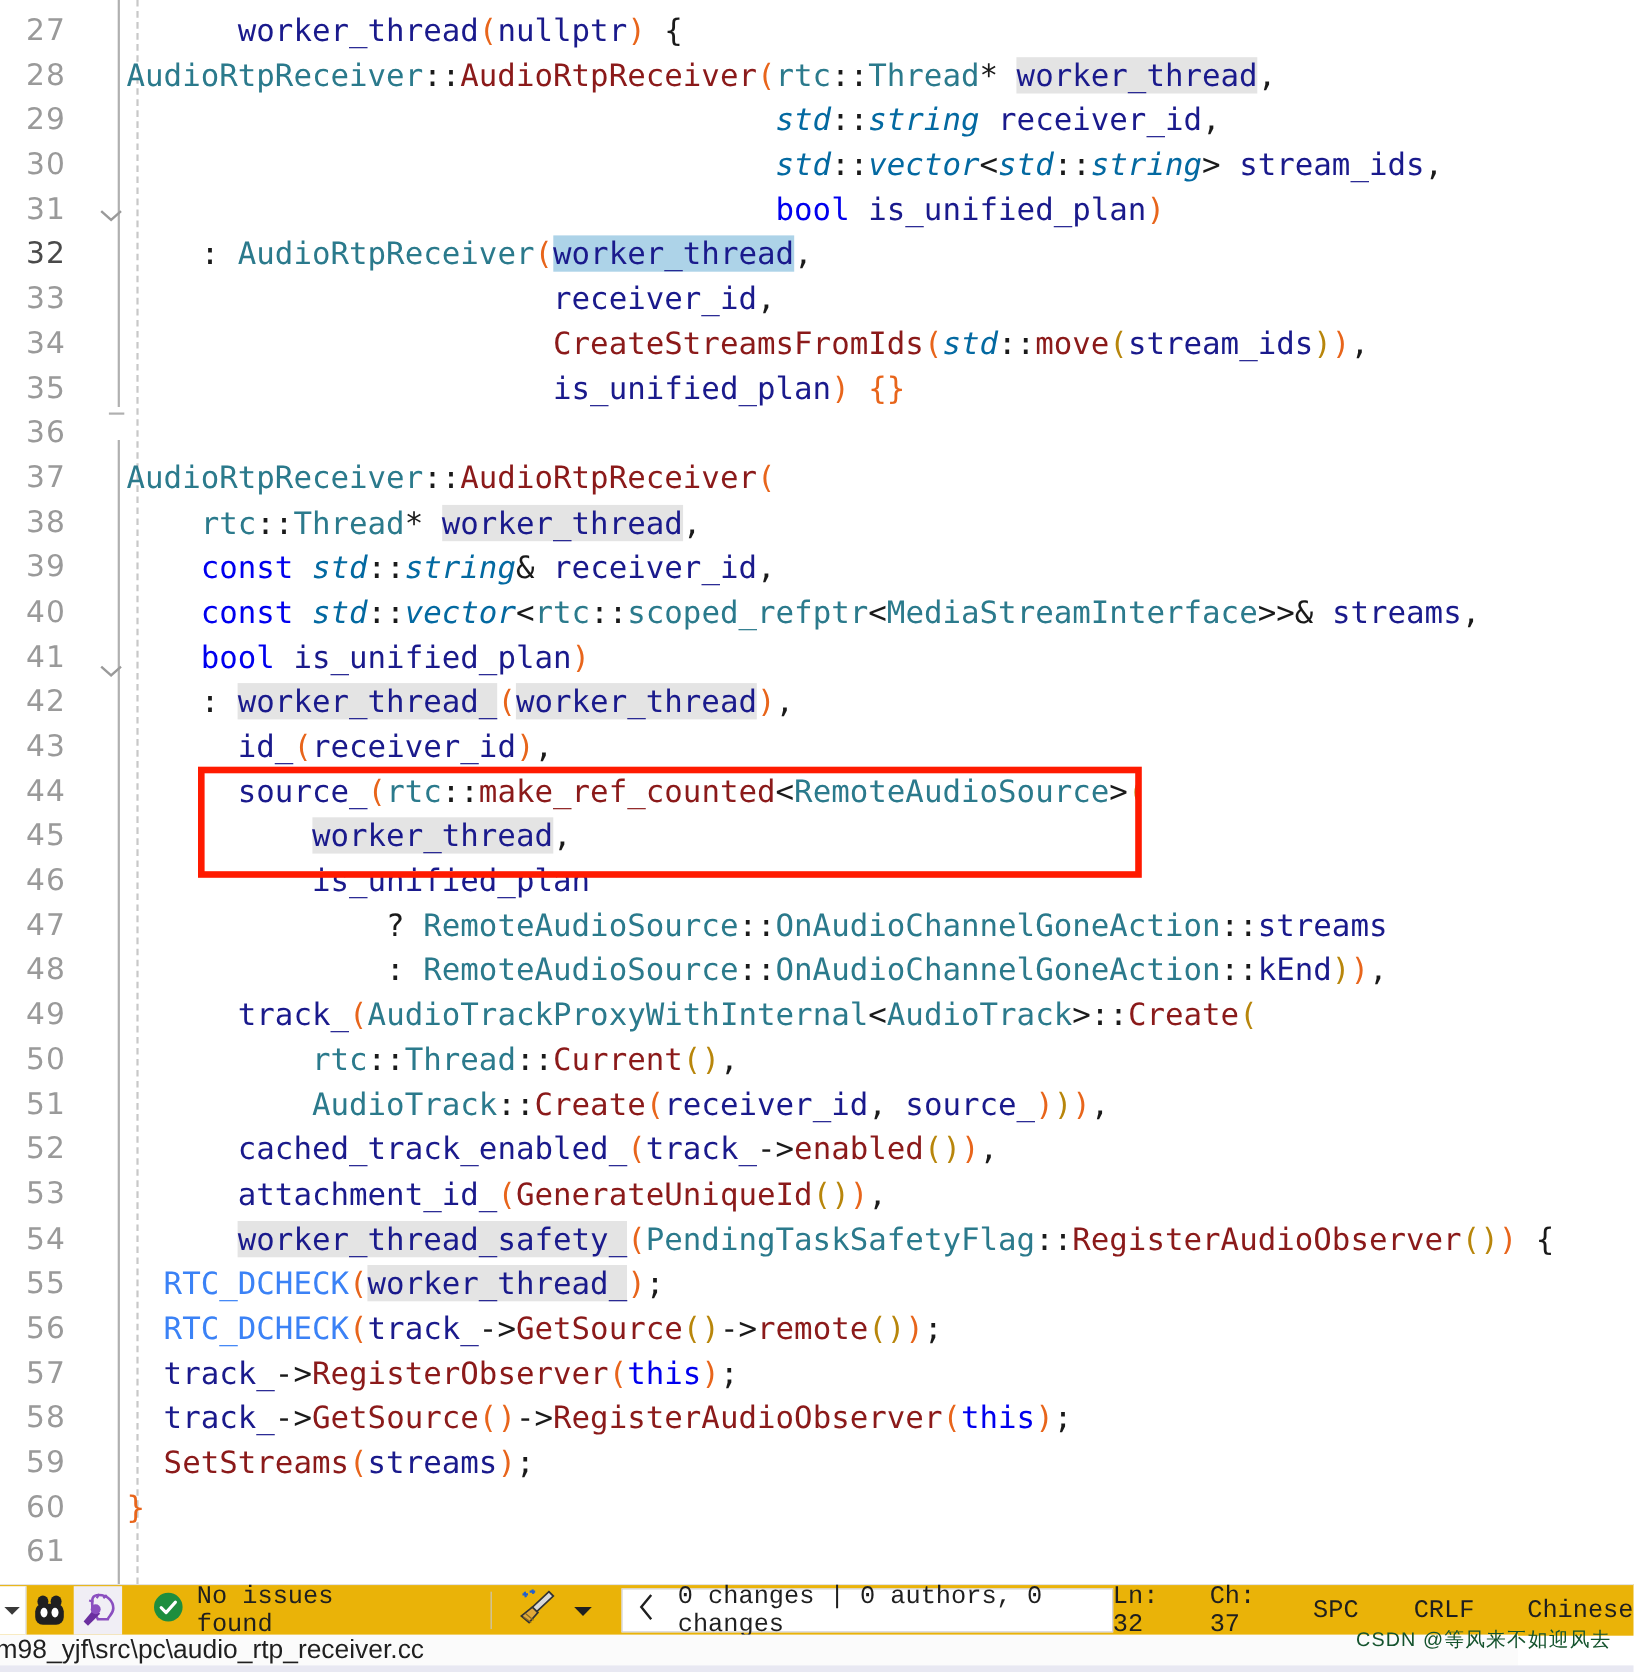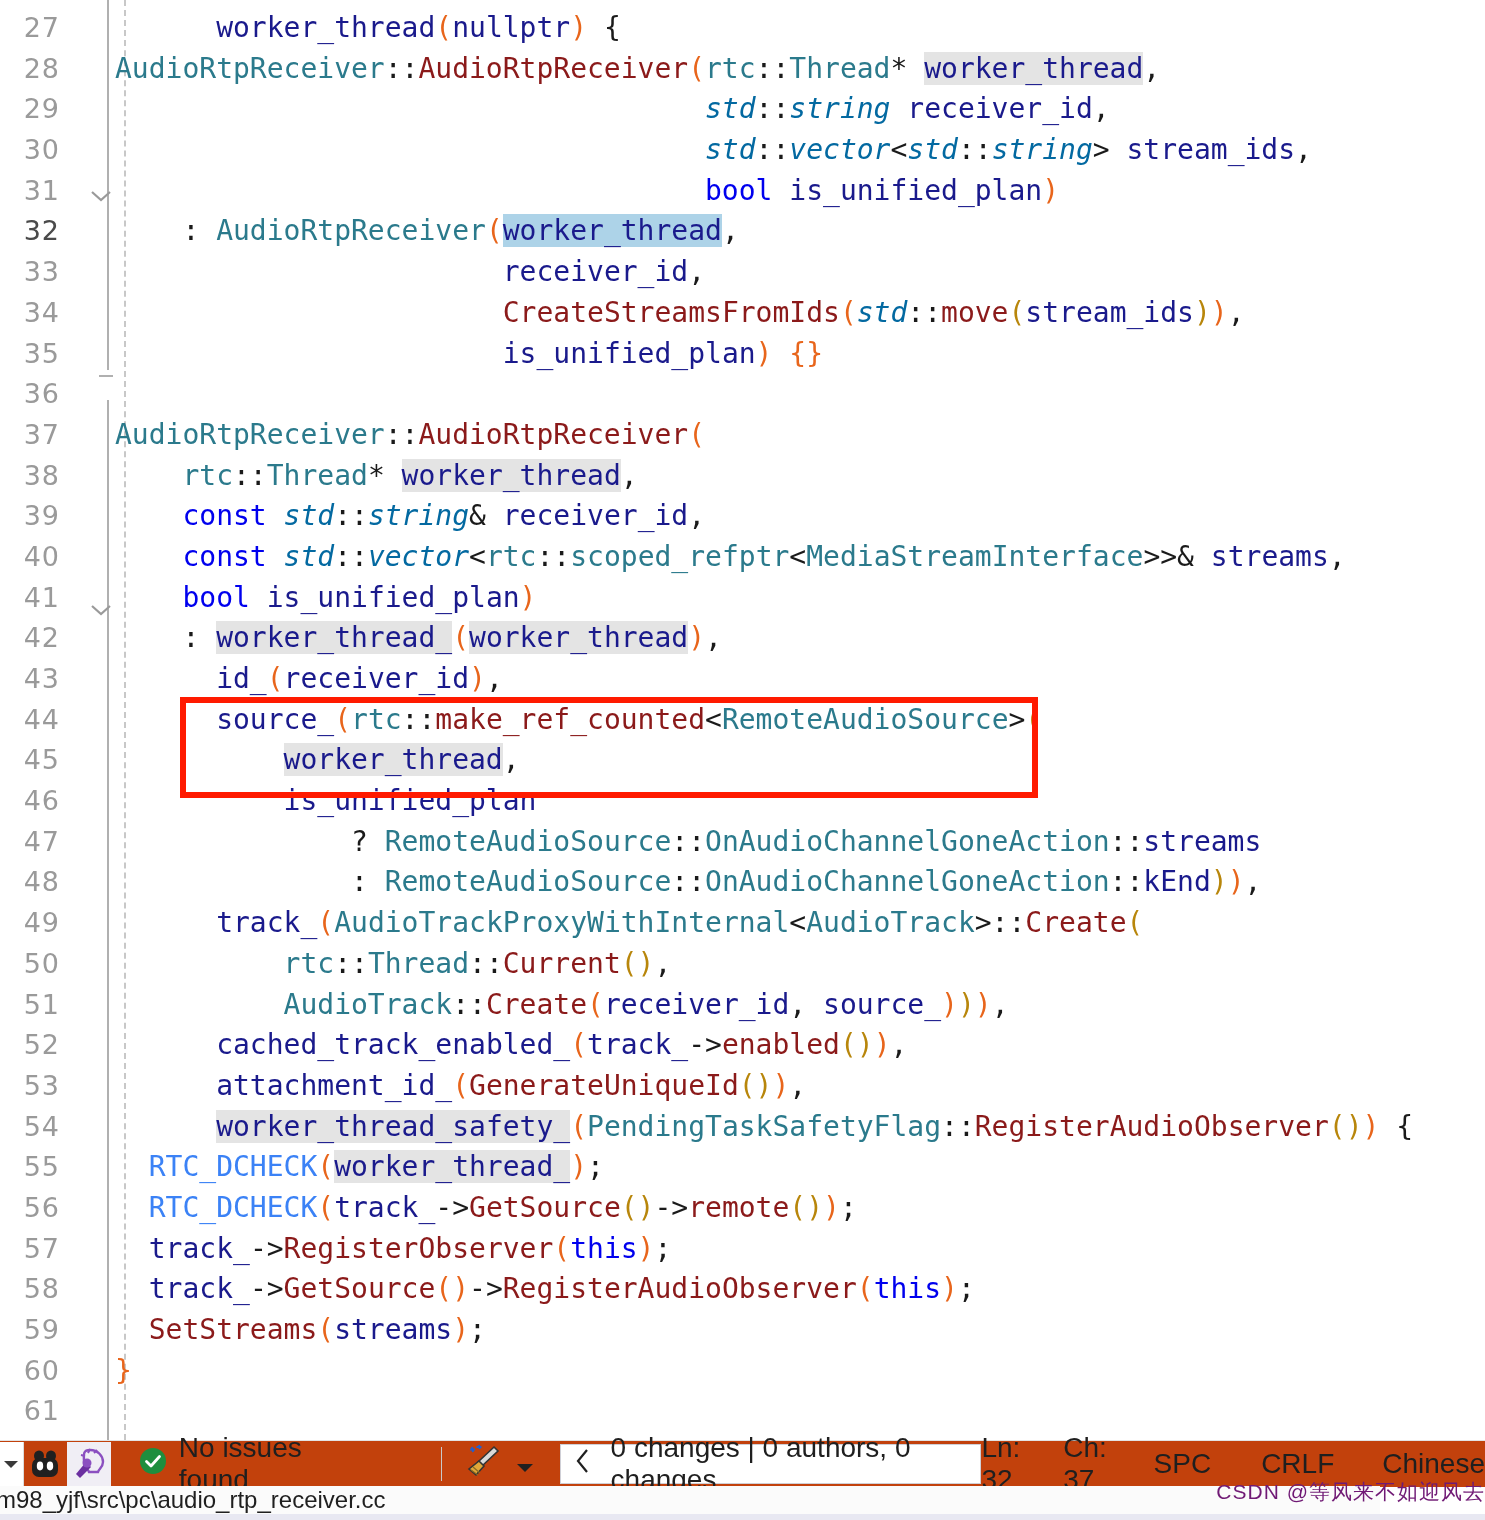--- a/index.html
+++ b/index.html
@@ -59,22 +59,22 @@
   
   #redbox{
     position:absolute;left:180px;top:697px;width:858px;height:101px;
     border:6px solid #FF1A00;box-sizing:border-box;pointer-events:none;
     background:transparent;
   }
 
   
   #statusbar{
     position:absolute;left:0;top:1440px;width:1485px;height:46px;
-    background:#c2410c;border-top:1px solid #e3e3e3;
-    font-family:Liberation Sans, sans-serif;font-size:28px;
+    background:#eab308;border-top:1px solid #e3e3e3;
+    font-family:Liberation Mono, monospace;font-size:23px;
     display:flex;align-items:center;
   }
   .sb-dropdown{
     width:26px;height:44px;display:flex;align-items:center;justify-content:center;
     border-right:1px solid #dcdcdc;background:#fff;
   }
   .sb-icbtn{
     width:50px;height:44px;display:flex;align-items:center;justify-content:center;
   }
   .sb-icbtn.lightbg{background:#f0eef5;}
@@ -99,23 +99,23 @@
 
   
   #pathbar{
     position:absolute;left:0;top:1486px;width:1380px;height:28px;
     background:#fbfbfb;
     font-family:"Liberation Sans","DejaVu Sans",sans-serif;font-size:24px;color:#1f1f1f;
     display:flex;align-items:center;
   }
   #pathtext{margin-left:-4px;white-space:nowrap;}
   #watermark{
-    position:absolute;right:0;top:1478px;
+    position:absolute;right:20px;top:1478px;
     font-family:"Liberation Sans","DejaVu Sans",sans-serif;
-    font-size:21px;color:#701a75;letter-spacing:1px;white-space:nowrap;
+    font-size:18px;color:#14532d;letter-spacing:1px;white-space:nowrap;
   }
   #bottomstrip{
     position:absolute;left:0;top:1514px;width:1485px;height:6px;background:#e8e8f2;
   }
   
   #toprow{
     position:absolute;left:115px;top:-22px;font-size:28px;white-space:pre;
   }
 </style>
 </head>

